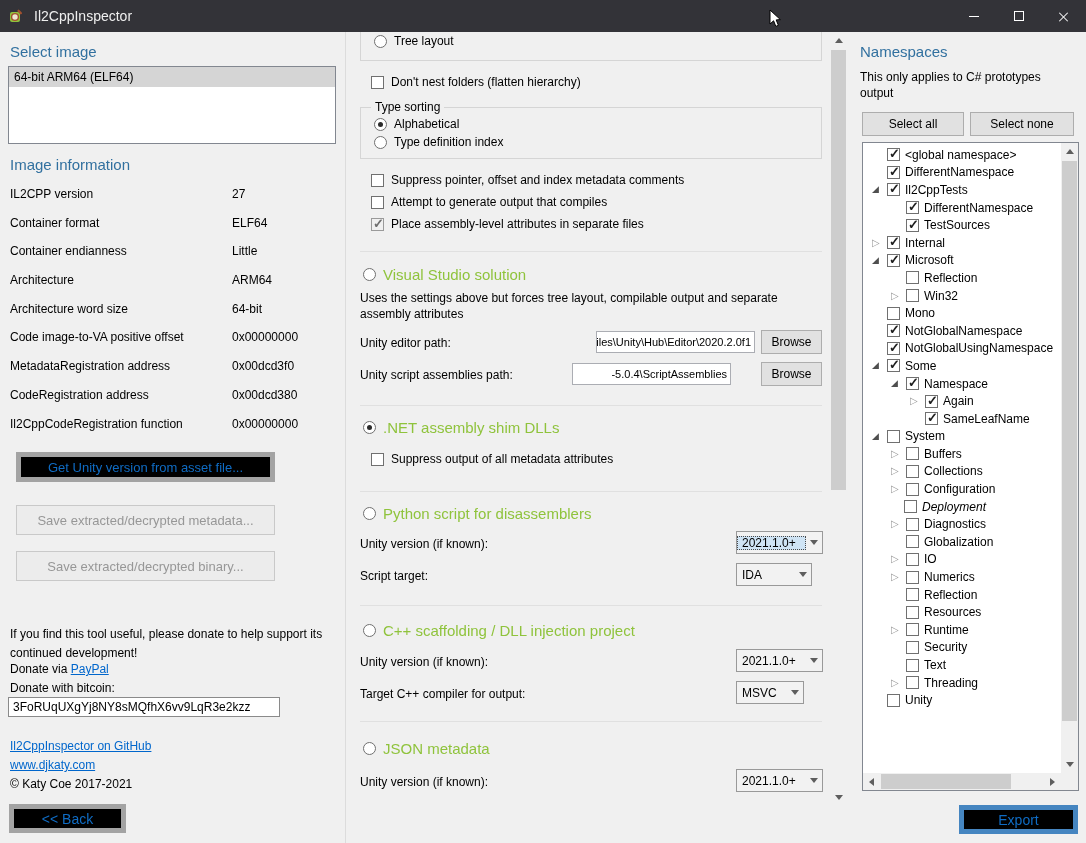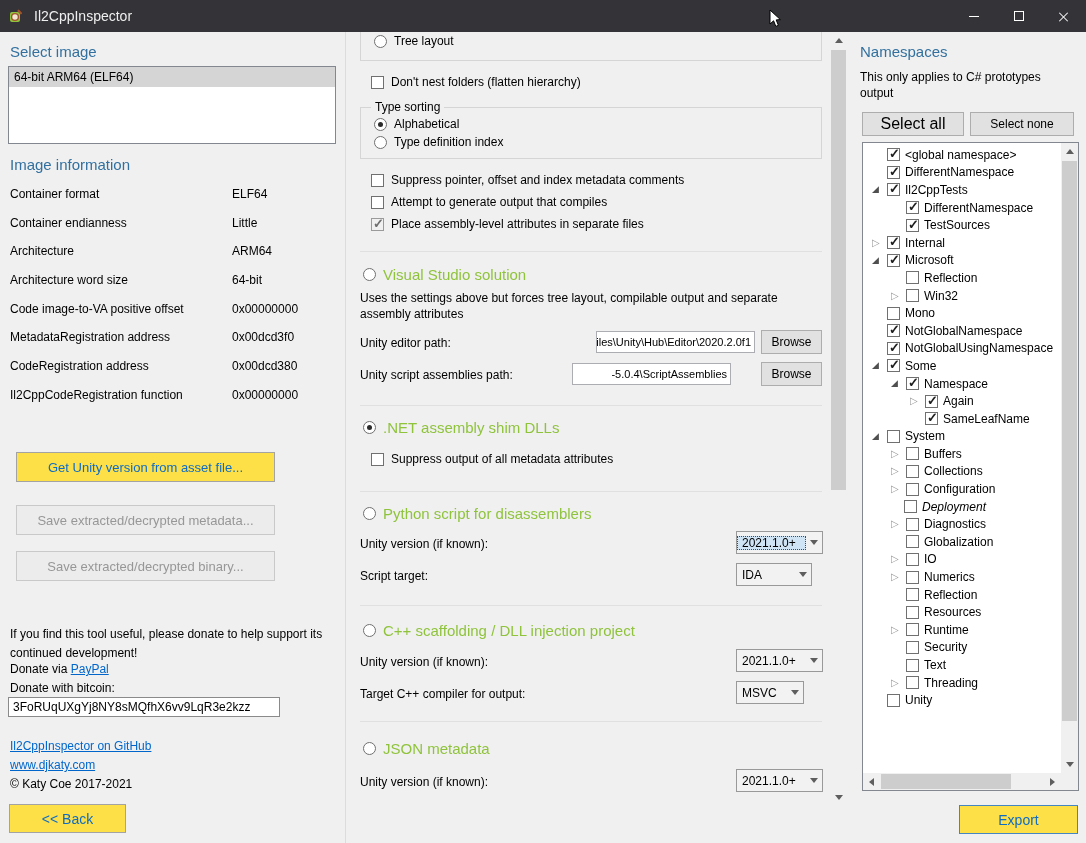--- a/index.html
+++ b/index.html
@@ -19,21 +19,21 @@
   .close-x::before{transform:rotate(45deg)}
   .close-x::after{transform:rotate(-45deg)}
   .cursor{position:absolute;left:769px;top:9px;z-index:50}
 
   
   .abs{position:absolute}
   .heading{font-size:15px;color:#31709f}
   .section-title{font-size:15px;color:#8fc33c}
   .link{color:#0066cc;text-decoration:underline;cursor:pointer}
   .btn{display:flex;align-items:center;justify-content:center;font-size:13px;background:#e1e1e1;border:1px solid #adadad;cursor:default}
-  .btn-accent{background:#fde047;border:1px solid #a3a3a3;color:#0f6cc4}
+  .btn-accent{background:#000000;border:5px solid #a3a3a3;color:#0f6cc4}
   .btn-disabled{background:#ececec;border:1px solid #c9c9c9;color:#979797}
   .sep{position:absolute;height:1px;background:#e0e0e0}
   .vdivider{position:absolute;width:1px;background:#dcdcdc}
   .cb{width:13px;height:13px;border:1px solid #707070;background:#fff;position:relative;flex:none}
   .cb.checked::before{content:"\2713";position:absolute;left:1px;top:-3px;font-size:13px;font-weight:bold;color:#1e1e1e}
   .cb.disabled{background:#f0f0f0;border-color:#9a9a9a}
   .cb.disabled::before{color:#6f6f6f}
   .radio{width:13px;height:13px;border:1px solid #707070;border-radius:50%;background:#fff;position:relative;flex:none}
   .radio.selected::before{content:"";position:absolute;left:3px;top:3px;width:5px;height:5px;border-radius:50%;background:#2b2b2b}
   .check-row{display:flex;align-items:center;gap:7px;height:22px;white-space:nowrap}
@@ -108,20 +108,24 @@
 
   <div class="abs heading" style="left:10px;top:43px">Select image</div>
 
   <div class="listbox">
     <div class="list-item selected">64-bit ARM64 (ELF64)</div>
   </div>
 
   <div class="abs heading" style="left:10px;top:156px">Image information</div>
 
   <div class="info-rows" id="info-rows">
+  <div class="info-row">
+    <div class="info-label">IL2CPP version</div>
+    <div class="info-value">27</div>
+  </div>
 
   <div class="info-row">
     <div class="info-label">Container format</div>
     <div class="info-value">ELF64</div>
   </div>
 
   <div class="info-row">
     <div class="info-label">Container endianness</div>
     <div class="info-value">Little</div>
   </div>
@@ -307,21 +311,21 @@
         <span class="tri tri-up"></span>
       </div>
     <div class="sb-thumb" style="left:1px;top:18px;width:15px;height:440px"></div>
     <div class="sb-btn" style="bottom:0">
         <span class="tri tri-down"></span>
       </div>
   </div>
 
   <div class="abs heading" style="left:860px;top:43px">Namespaces</div>
   <div class="abs" style="left:860px;top:69px;width:216px;line-height:16px">This only applies to C# prototypes output</div>
-  <div class="abs btn" style="left:862px;top:112px;width:102px;height:24px;font-size:16px">Select all</div>
+  <div class="abs btn" style="left:862px;top:112px;width:102px;height:24px;font-size:12px">Select all</div>
   <div class="abs btn" style="left:970px;top:112px;width:104px;height:24px;font-size:12px">Select none</div>
 
   <div class="treebox">
     <div class="tree-rows" id="tree-rows">
   <div class="tree-row" style="padding-left: 8px;">
     <span class="expander"></span>
     <span class="cb checked"></span>
     <span class="tree-label">&lt;global namespace&gt;</span>
   </div>
 

